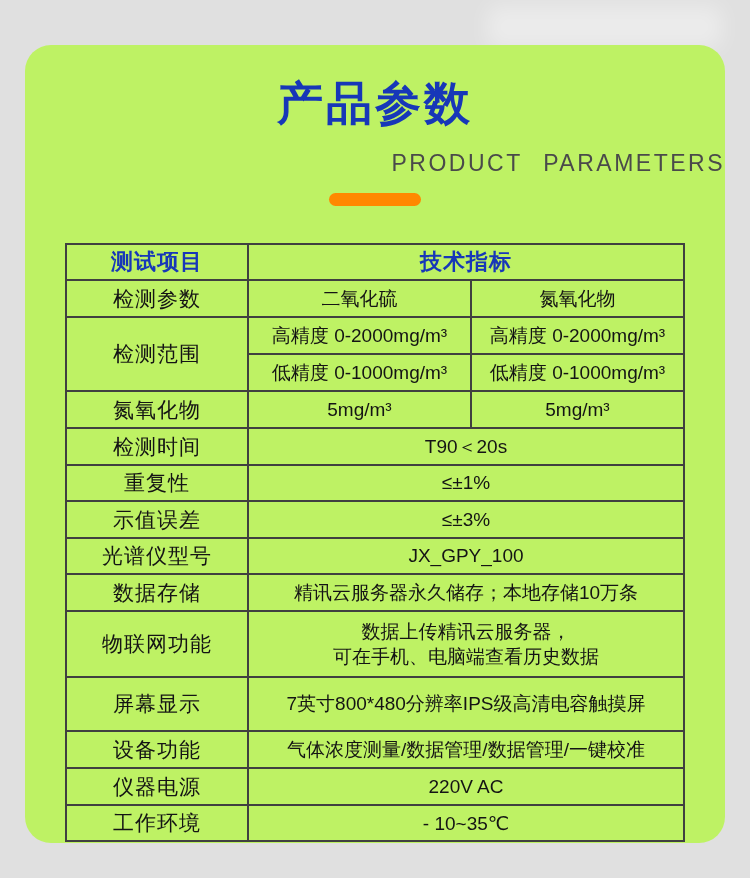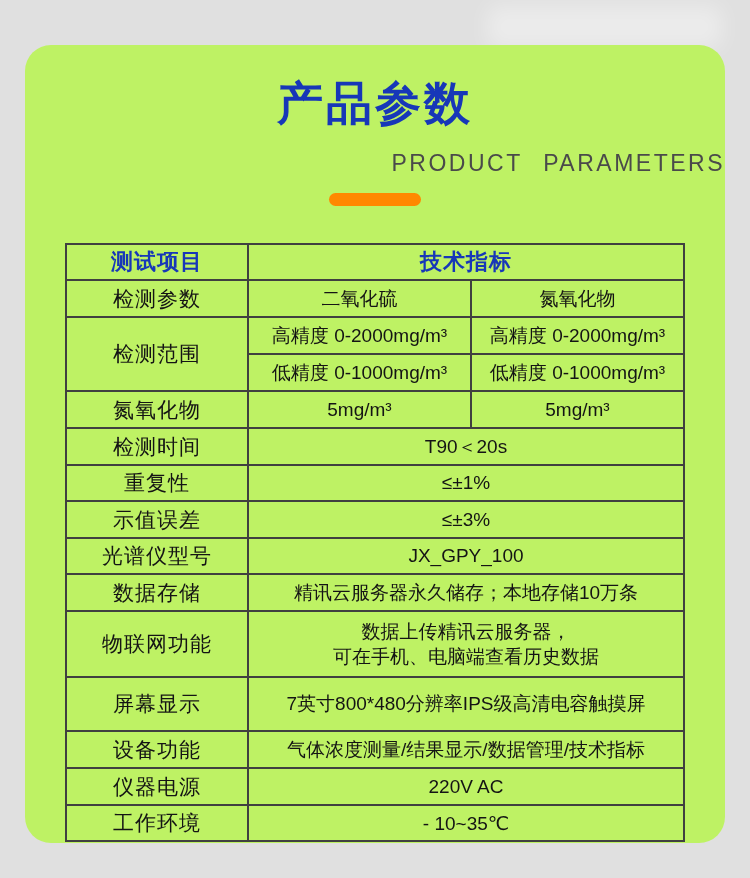--- a/index.html
+++ b/index.html
@@ -159,21 +159,21 @@
         </td>
       </tr>
 
       <tr class="h40">
         <td class="label">屏幕显示</td>
         <td colspan="2">7英寸800*480分辨率IPS级高清电容触摸屏</td>
       </tr>
 
       <tr class="h37">
         <td class="label">设备功能</td>
-        <td colspan="2">气体浓度测量/结果显示/数据管理/技术指标</td>
+        <td colspan="2">气体浓度测量/数据管理/数据管理/一键校准</td>
       </tr>
 
       <tr class="h37">
         <td class="label">仪器电源</td>
         <td colspan="2">220V AC</td>
       </tr>
 
       <tr class="h36">
         <td class="label">工作环境</td>
         <td colspan="2">- 10~35℃</td>

